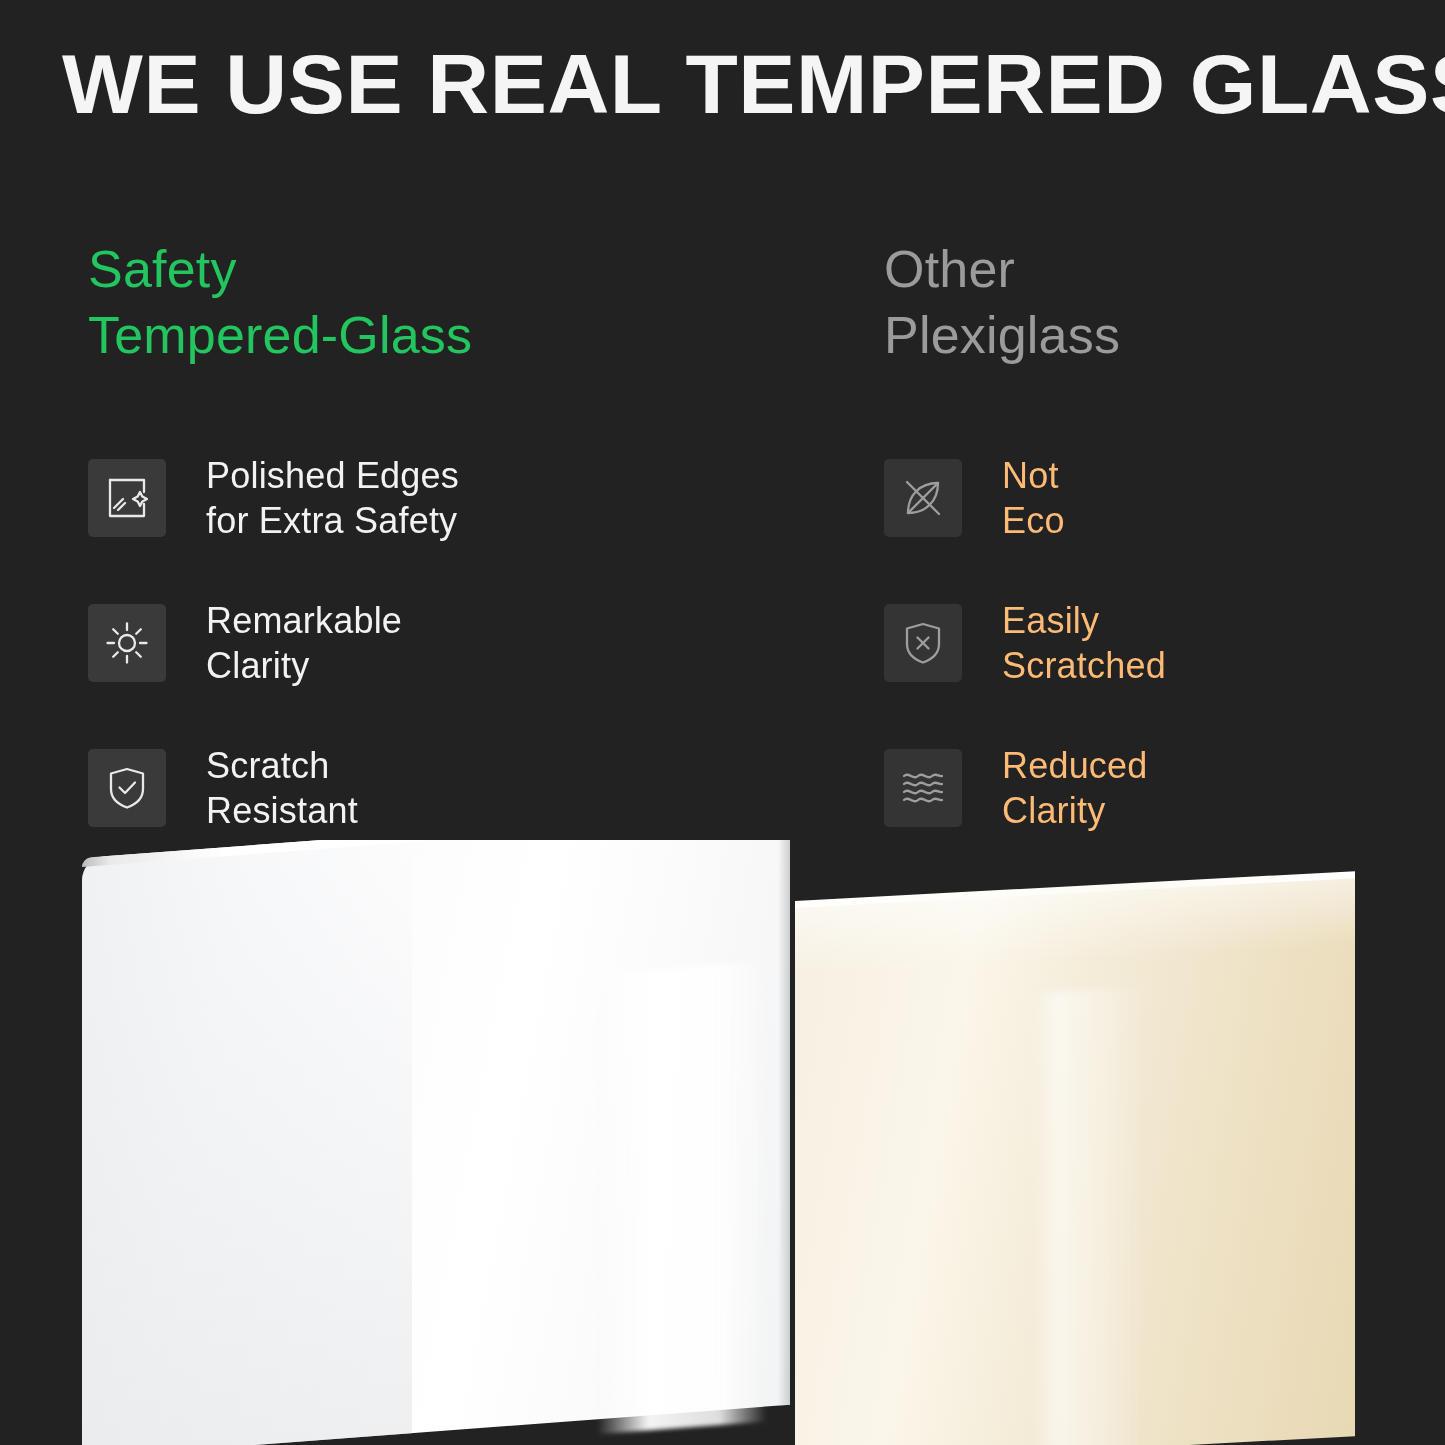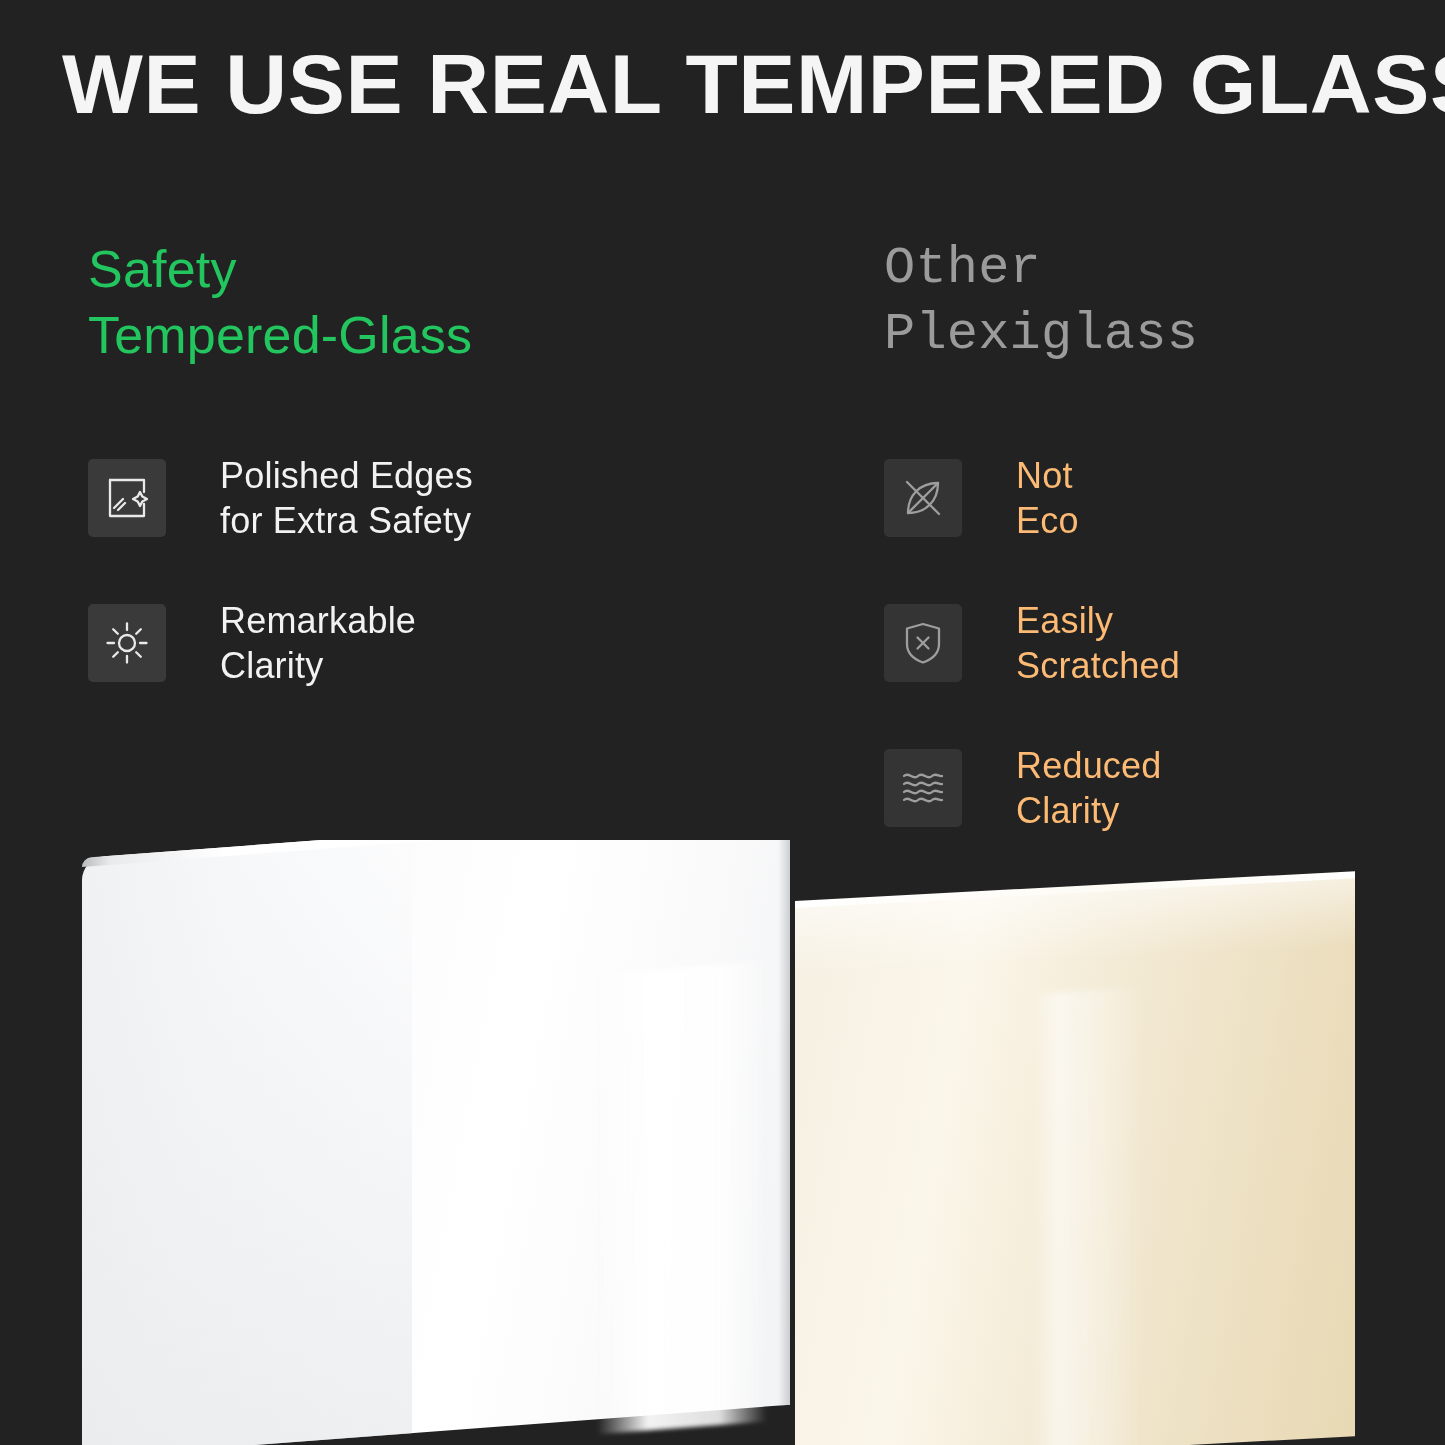--- a/index.html
+++ b/index.html
@@ -42,21 +42,21 @@
   .col-right { left:884px; width:540px; }
 
   .col-heading {
     font-size:52px;
     font-weight:300;
     line-height:1.27;
     letter-spacing:0.2px;
     white-space:pre-line;
   }
   .col-left  .col-heading { color:#22c55e; }
-  .col-right .col-heading { color:#9b9b9b;font-family:Liberation Mono, monospace; }
+  .col-right .col-heading { color:#9b9b9b; }
 
   
   .features { position:absolute; top:212px; left:0; width:100%; }
 
   .feature {
     display:flex;
     align-items:center;
     height:100px;
     margin-bottom:45px;
   }
@@ -68,21 +68,21 @@
     display:flex;
     align-items:center;
     justify-content:center;
   }
   .col-left  .icon-tile { background:#3a3a3a; }
   .col-right .icon-tile { background:#343434; }
 
   .icon-tile svg { display:block; }
 
   .feature-label {
-    margin-left:54px;
+    margin-left:40px;
     font-size:36px;
     font-weight:300;
     line-height:1.26;
     letter-spacing:0.2px;
     white-space:pre-line;
   }
   .col-left  .feature-label { color:#f2f2f2; }
   .col-right .feature-label { color:#fdba74; }
 
   
@@ -259,20 +259,33 @@
               <path d="M32.2 32.2 L36.8 36.8"></path>
               <path d="M36.8 9.2 L32.2 13.8"></path>
               <path d="M13.8 32.2 L9.2 36.8"></path>
             </svg>
           </span>
         </div>
         <div class="feature-label">Remarkable
 Clarity</div>
       </div>
 
+      <div class="feature">
+        <div class="icon-tile">
+          <span>
+            <svg width="46" height="46" viewBox="0 0 46 46" fill="none" stroke="#e9e9e9" stroke-width="2.3" stroke-linecap="round" stroke-linejoin="round">
+              <path d="M23 4 L39 8.5 V24 C39 33.5 31.5 39.5 23 42.5
+                       C14.5 39.5 7 33.5 7 24 V8.5 Z"></path>
+              <path d="M15.5 22.5 L21 28 L31 17.5"></path>
+            </svg>
+          </span>
+        </div>
+        <div class="feature-label">Scratch
+Resistant</div>
+      </div>
 
     </div>
   </div>
 
   <div class="col col-right">
 
     <div class="col-heading">Other
 Plexiglass</div>
 
     <div class="features">

